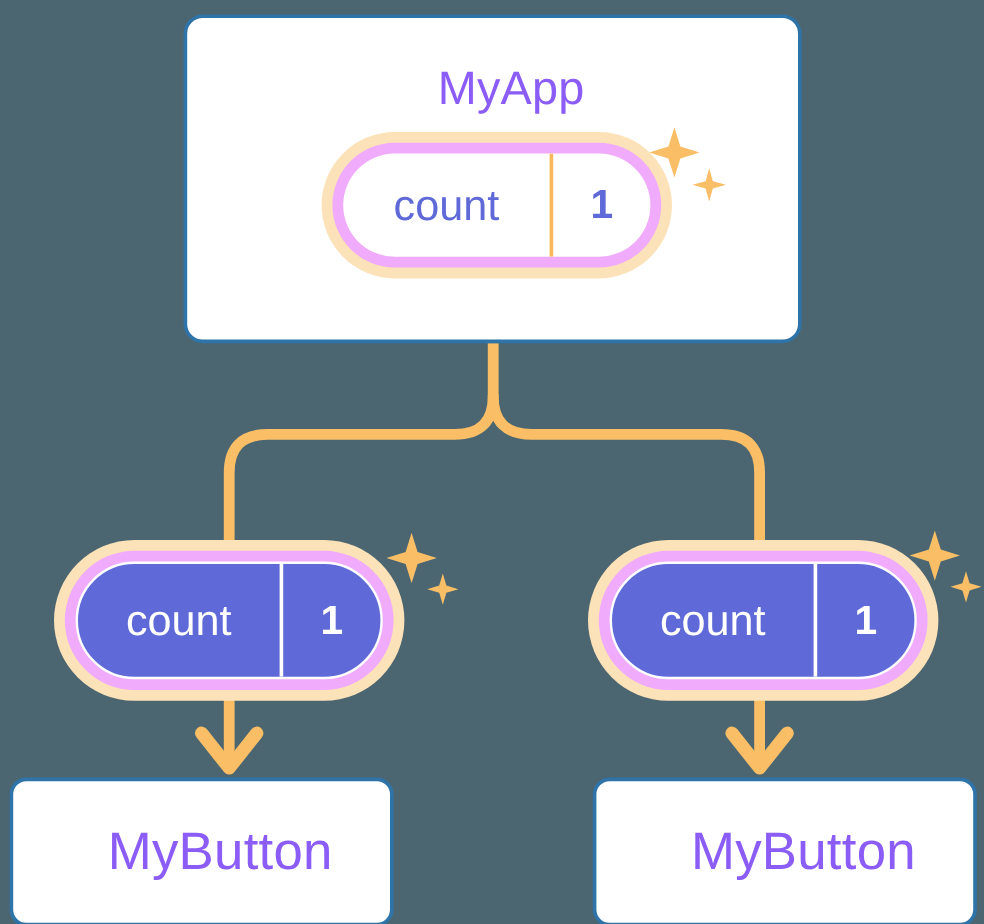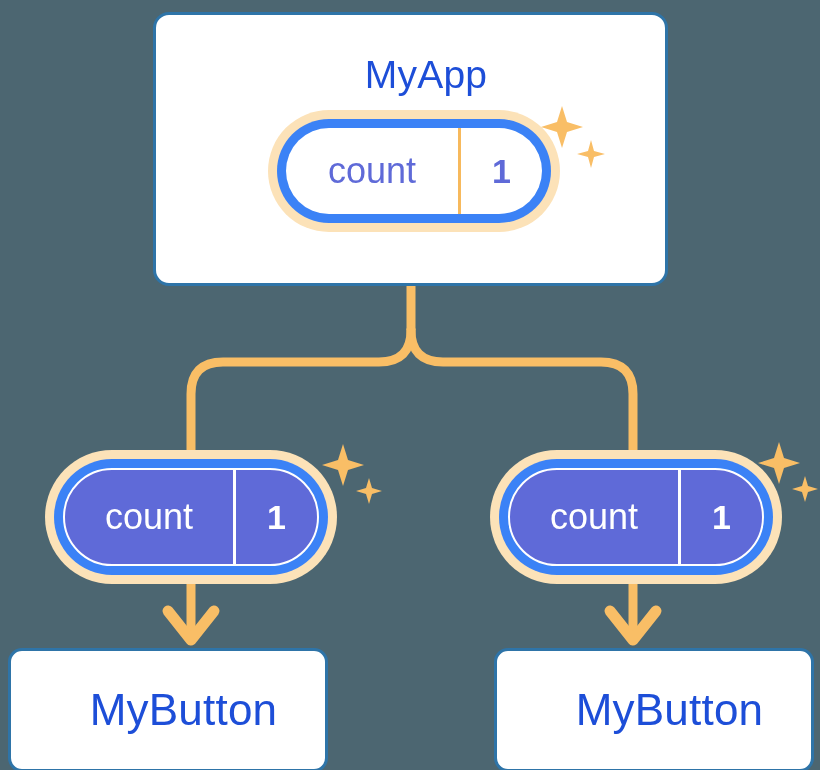--- a/index.html
+++ b/index.html
@@ -32,21 +32,21 @@
     position: absolute;
     background: #ffffff;
     border: 3px solid #2e74a8;
     border-radius: 16px;
     box-sizing: border-box;
     display: flex;
     align-items: center;
     justify-content: center;
   }
   .card-title {
-    color: #1d4ed8;
+    color: #8b5cf6;
     font-size: 39px;
     letter-spacing: 0.2px;
     white-space: nowrap;
     padding-left: 31px;
   }
 
   #app-card {
     left: 153px;
     top: 12px;
     width: 515px;
@@ -77,21 +77,21 @@
   .pill-outer {
     position: relative;
     padding: 9px;
     border-radius: 999px;
     background: #fce2b8;
     box-sizing: border-box;
   }
   .pill-ring {
     padding: 9px;
     border-radius: 999px;
-    background: #3b82f6;
+    background: #f0abfc;
     box-sizing: border-box;
   }
   .pill-body {
     display: flex;
     align-items: stretch;
     border-radius: 999px;
     overflow: hidden;
     box-sizing: border-box;
   }
   .pill-cell {

